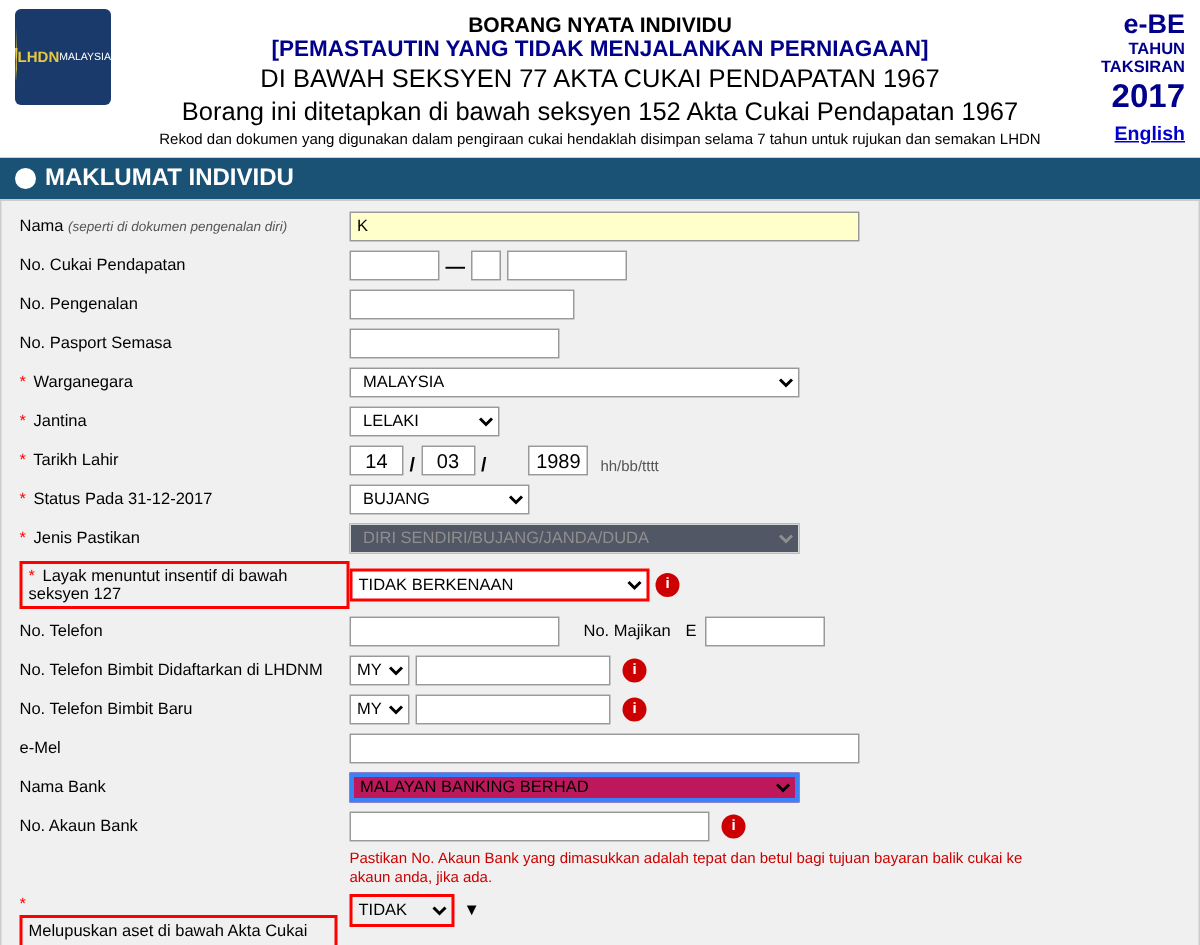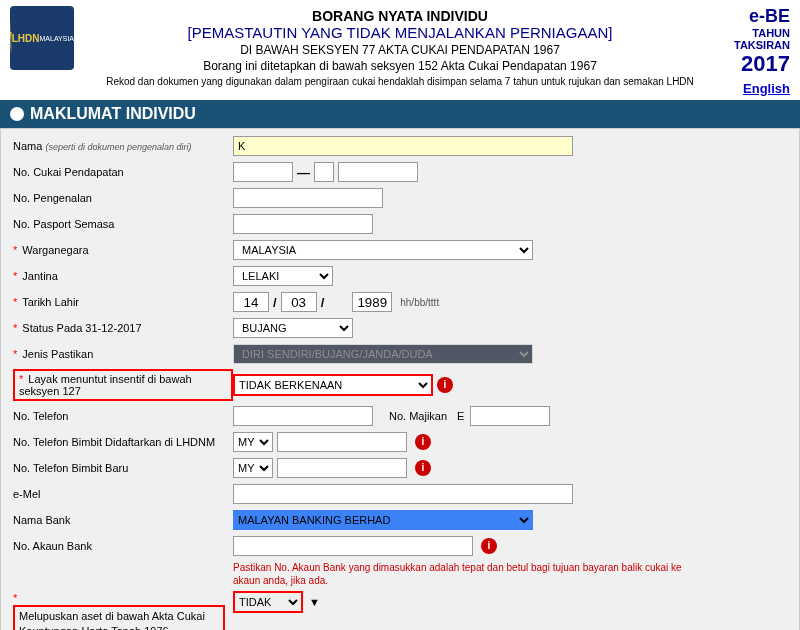--- a/index.html
+++ b/index.html
@@ -56,25 +56,25 @@
       text-align: center;
       padding: 2px 0;
     }
     .header-title-main {
       font-size: 14px;
       font-weight: bold;
       color: #000;
     }
     .header-title-bold {
       font-size: 15px;
-      font-weight: normal;
+      font-weight: bold;
       color: #00008b;
     }
     .header-sub {
-      font-size: 12px;
+      font-size: 17px;
       color: #000;
       margin-top: 2px;
     }
     .header-note {
       font-size: 10px;
       color: #000;
       margin-top: 3px;
     }
     .header-right {
       width: 80px;
@@ -174,21 +174,21 @@
     }
     
     .no-cukai-row {
       display: flex;
       align-items: center;
       gap: 4px;
     }
     
     .date-row {
       display: flex;
-      align-items: center;
+      align-items: flex-end;
       gap: 4px;
     }
     .date-sep {
       font-size: 13px;
       font-weight: bold;
     }
     .date-hint {
       font-size: 10px;
       color: #555;
       margin-left: 4px;
@@ -244,22 +244,22 @@
     .tel-note {
       font-size: 10px;
       color: #555;
       width: 460px;
     }
     
     .bank-select {
       width: 300px;
       height: 20px;
       font-size: 11px;
-      border: 1px solid #3b82f6;
-      background: #3b82f6;
+      border: 3px solid #3b82f6;
+      background: #be185d;
     }
     .bank-note {
       font-size: 10px;
       color: #cc0000;
       width: 460px;
       margin-top: 2px;
       line-height: 1.3;
     }
     
     .tidak-harta {

